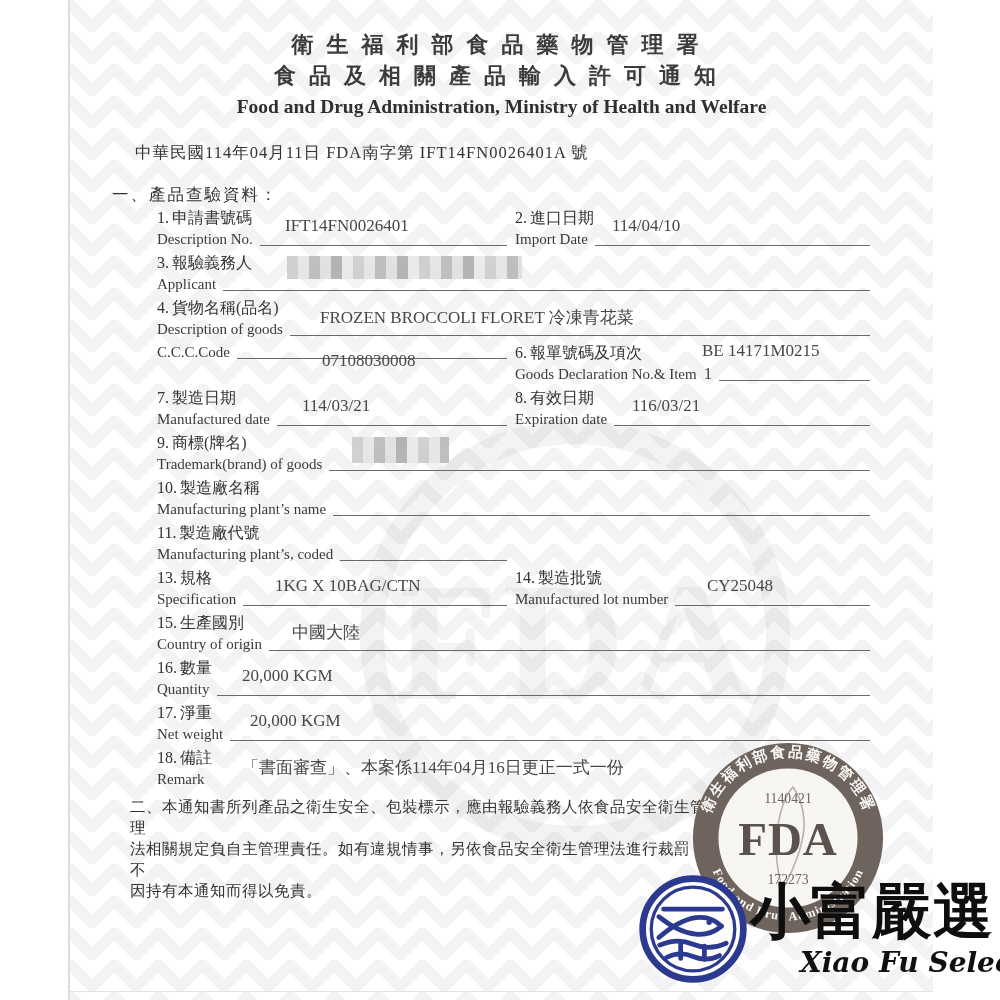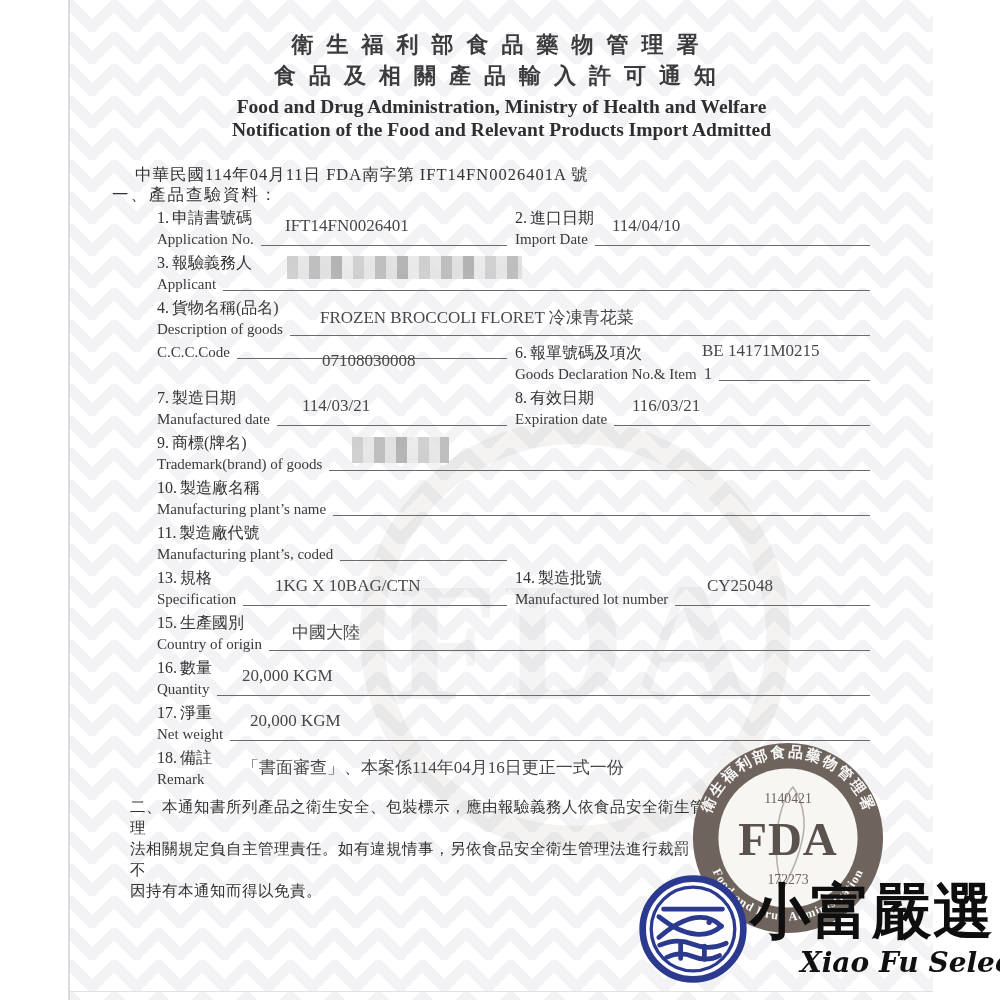--- a/index.html
+++ b/index.html
@@ -29,21 +29,21 @@
   .wm-text { position:absolute; left:50%; top:50%; transform:translate(-50%,-46%);
              font-size:170px; font-weight:bold; color:rgba(110,100,95,0.07); letter-spacing:4px; }
 
   
   .title-zh { position:absolute; width:100%; text-align:center; font-size:22px; font-weight:bold;
               color:#3c3c3e; letter-spacing:13px; white-space:nowrap; }
   .t1 { top:30px; } .t2 { top:61px; }
   .title-en { position:absolute; width:100%; text-align:center; font-size:19.5px; font-weight:bold;
               color:#2f2f31; white-space:nowrap; }
   .e1 { top:96px; } .e2 { top:119px; }
-  .date-line { position:absolute; left:65px; top:164px; font-size:16.5px; color:#333; letter-spacing:1px; }
+  .date-line { position:absolute; left:65px; top:142px; font-size:16.5px; color:#333; letter-spacing:1px; }
   .section-title { position:absolute; left:42px; top:184px; font-size:16.5px; color:#333; letter-spacing:2px; }
 
   
   .content { position:absolute; left:87px; top:207px; width:713px; }
   .row { display:flex; height:45px; }
   .field { position:relative; height:45px; }
   .full { width:713px; }
   .col-l { width:350px; }
   .col-r { width:355px; margin-left:8px; }
   .zh { font-size:16px; line-height:22px; color:#333; white-space:nowrap; }
@@ -82,32 +82,31 @@
   <div class="doc">
 
     <div class="watermark">
       <div class="wm-ring"></div>
       <div class="wm-text">FDA</div>
     </div>
 
     <div class="title-zh t1">衛生福利部食品藥物管理署</div>
     <div class="title-zh t2">食品及相關產品輸入許可通知</div>
     <div class="title-en e1">Food and Drug Administration, Ministry of Health and Welfare</div>
-    <div class="title-en e2">Notification of the Food and Relevant Products Import Admitted</div>
     <div class="date-line">中華民國114年04月11日 FDA南字第 IFT14FN0026401A 號</div>
     <div class="section-title">一、產品查驗資料：</div>
 
     <div class="content">
 
       <div class="row">
         <div class="field col-l" style="--vx:128px">
           <div class="zh"><span class="no">1.</span><span>申請書號碼</span></div>
           <div class="val">IFT14FN0026401</div>
           <div class="en">
-              <span>Application No.</span>
+              <span>Description No.</span>
               <span class="ul"></span>
             </div>
         </div>
         <div class="field col-r" style="--vx:97px">
           <div class="zh"><span class="no">2.</span><span>進口日期</span></div>
           <div class="val">114/04/10</div>
           <div class="en">
               <span>Import Date</span>
               <span class="ul"></span>
             </div>

